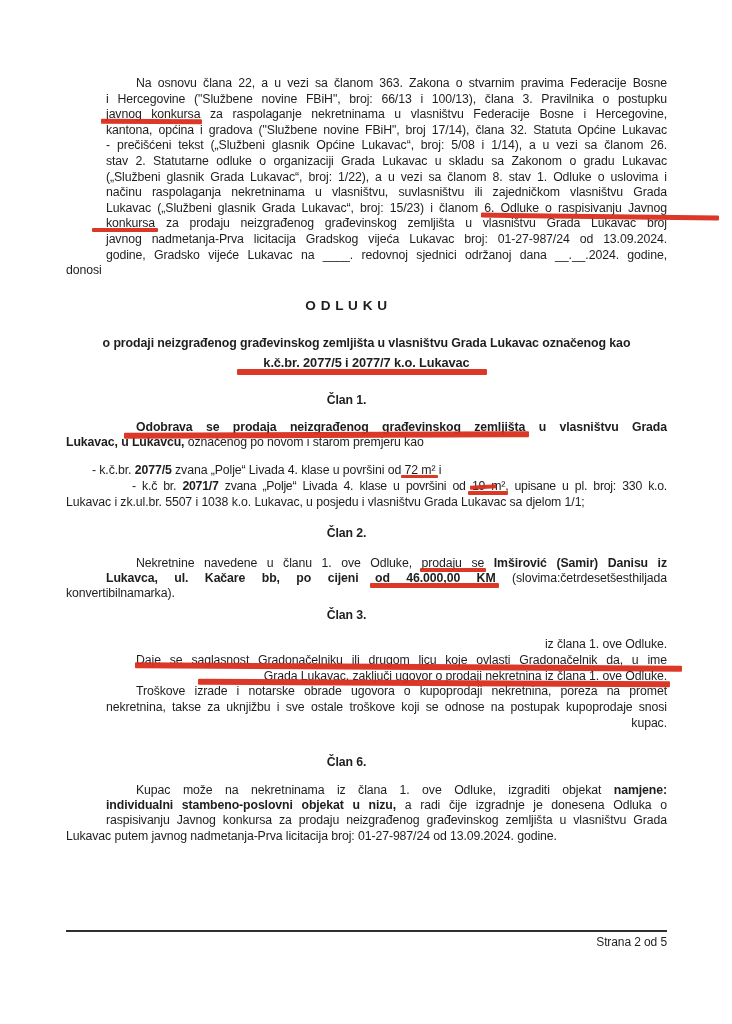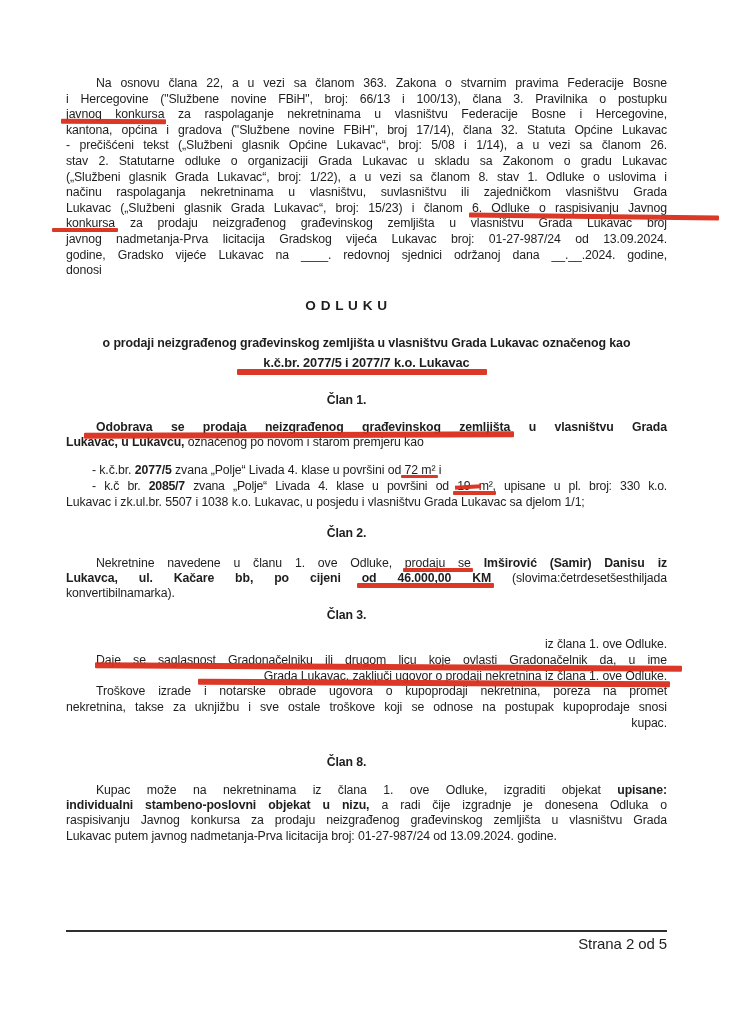--- a/index.html
+++ b/index.html
@@ -12,21 +12,21 @@
     font-size:12.3px;
     letter-spacing:-0.1px;
     color:#1e1e1e;
     overflow:hidden;
   }
   .block{position:absolute;left:66px;width:601px;}
   .ln{line-height:15.6px;}
   .lh152 .ln{line-height:15.2px;}
   .lh158 .ln{line-height:15.8px;text-align:right;}
   .lh16 .ln{line-height:16px;}
-  .jln{text-align:justify;text-align-last:justify;}
+  .jln{text-align:justify;text-align-last:justify;margin-left:40px;}
   .ind{text-indent:30px;}
   .item{padding-left:26px;}
   .tight{letter-spacing:-0.25px;}
   .b{font-weight:bold;}
   .center{text-align:center;font-weight:bold;}
   .shift{transform:translateX(-20px);}
   .t1{font-size:13.6px;letter-spacing:0.5px;}
   .t2{font-size:12.4px;}
   .t3{font-size:12.8px;margin-top:4px;}
   .title-gap{margin-bottom:22px;}
@@ -47,21 +47,21 @@
   .ru-m::after{height:3.5px;bottom:-1px;left:-3px;right:-3px;}
   .ru-n::after{height:4px;bottom:-2px;left:-4px;right:-3px;}
   .ru-n::before{content:"";position:absolute;left:-2px;width:26px;height:3.5px;bottom:5px;
     background:var(--annotation-red,#d92d1c);transform:rotate(-3deg);opacity:.95;}
   .ru-p::after{height:4.5px;bottom:-2px;}
   .ru-k::after{height:5.5px;bottom:-3px;left:-5px;right:-3px;}
   .ru-d::after{height:5.5px;bottom:-3px;left:-1px;right:-15px;transform:rotate(.35deg);}
   .ru-g::after{height:5.5px;bottom:-3px;left:-66px;right:-3px;transform:rotate(.3deg);}
 
   .footer-rule{position:absolute;left:66px;top:930px;width:601px;height:2px;background:#2f2f2f;}
-  .footer-label{position:absolute;top:935px;right:65px;font-size:15px;color:#1e1e1e;}
+  .footer-label{position:absolute;top:935px;right:65px;font-size:12px;color:#1e1e1e;}
 </style>
 </head>
 <body>
 
 <div class="page">
 
   <div class="block" style="top:76px">
     <div class="ln jln ind">Na osnovu člana 22, a u vezi sa članom 363. Zakona o stvarnim pravima Federacije Bosne</div>
     <div class="ln jln">i Hercegovine ("Službene novine FBiH", broj: 66/13 i 100/13), člana 3. Pravilnika o postupku</div>
     <div class="ln jln"><span class="ru ru-a">javnog konkursa</span><span> za raspolaganje nekretninama u vlasništvu Federacije Bosne i Hercegovine,</span></div>
@@ -85,21 +85,21 @@
 
   <div class="block center shift" style="top:393px">Član 1.</div>
 
   <div class="block lh152" style="top:420px">
     <div class="ln jln ind"><span class="b ru ru-o">Odobrava se prodaja neizgrađenog građevinskog zemljišta</span><span class="b"> u vlasništvu Grada</span></div>
     <div class="ln"><span class="b">Lukavac, u Lukavcu,</span><span> označenog po novom i starom premjeru kao</span></div>
   </div>
 
   <div class="block lh16" style="top:462px">
     <div class="ln item"><span>- k.č.br. </span><span class="b">2077/5</span><span> zvana „Polje“ Livada 4. klase u površini od </span><span class="ru ru-m">72 m²</span><span> i</span></div>
-    <div class="ln jln item tight"><span>- k.č br. </span><span class="b">2085/7</span><span> zvana „Polje“ Livada 4. klase u površini od </span><span class="ru ru-n">19 m²</span><span>, upisane u pl. broj: 330 k.o.</span></div>
+    <div class="ln jln item tight"><span>- k.č br. </span><span class="b">2071/7</span><span> zvana „Polje“ Livada 4. klase u površini od </span><span class="ru ru-n">19 m²</span><span>, upisane u pl. broj: 330 k.o.</span></div>
     <div class="ln">Lukavac i zk.ul.br. 5507 i 1038 k.o. Lukavac, u posjedu i vlasništvu Grada Lukavac sa djelom 1/1;</div>
   </div>
 
   <div class="block center shift" style="top:526px">Član 2.</div>
 
   <div class="block lh152" style="top:556px">
     <div class="ln jln ind"><span>Nekretnine navedene u članu 1. ove Odluke, </span><span class="ru ru-p">prodaju se</span><span> </span><span class="b">Imširović (Samir) Danisu iz</span></div>
     <div class="ln jln"><span class="b">Lukavca, ul.  Kačare bb, po cijeni </span><span class="b ru ru-k">od 46.000,00 KM</span><span> (slovima:četrdesetšesthiljada</span></div>
     <div class="ln">konvertibilnamarka).</div>
   </div>
@@ -108,24 +108,24 @@
 
   <div class="block lh158" style="top:637px">
     <div class="ln">iz člana 1. ove Odluke.</div>
     <div class="ln jln ind"><span class="ru ru-d">Daje se saglasnost Gradonačelniku ili drugom licu koje ovlasti Gradonačelnik da, u ime</span></div>
     <div class="ln"><span class="ru ru-g">Grada Lukavac, zaključi ugovor o prodaji nekretnina iz člana 1. ove Odluke.</span></div>
     <div class="ln jln ind">Troškove izrade i notarske obrade ugovora o kupoprodaji nekretnina, poreza na promet</div>
     <div class="ln jln">nekretnina, takse za uknjižbu i sve ostale troškove koji se odnose na postupak kupoprodaje snosi</div>
     <div class="ln">kupac.</div>
   </div>
 
-  <div class="block center shift" style="top:755px">Član 8.</div>
+  <div class="block center shift" style="top:755px">Član 6.</div>
 
   <div class="block lh152" style="top:783px">
-    <div class="ln jln ind"><span>Kupac može na nekretninama iz člana 1. ove Odluke, izgraditi objekat </span><span class="b">upisane:</span></div>
+    <div class="ln jln ind"><span>Kupac može na nekretninama iz člana 1. ove Odluke, izgraditi objekat </span><span class="b">namjene:</span></div>
     <div class="ln jln"><span class="b">individualni stambeno-poslovni objekat u nizu,</span><span> a radi čije izgradnje je donesena Odluka o</span></div>
     <div class="ln jln">raspisivanju Javnog konkursa za prodaju neizgrađenog građevinskog zemljišta u vlasništvu Grada</div>
     <div class="ln">Lukavac putem javnog nadmetanja-Prva licitacija broj: 01-27-987/24 od 13.09.2024. godine.</div>
   </div>
 
   <div class="footer-rule"></div>
   <div class="footer-label">Strana 2 od 5</div>
 
 </div>
 

